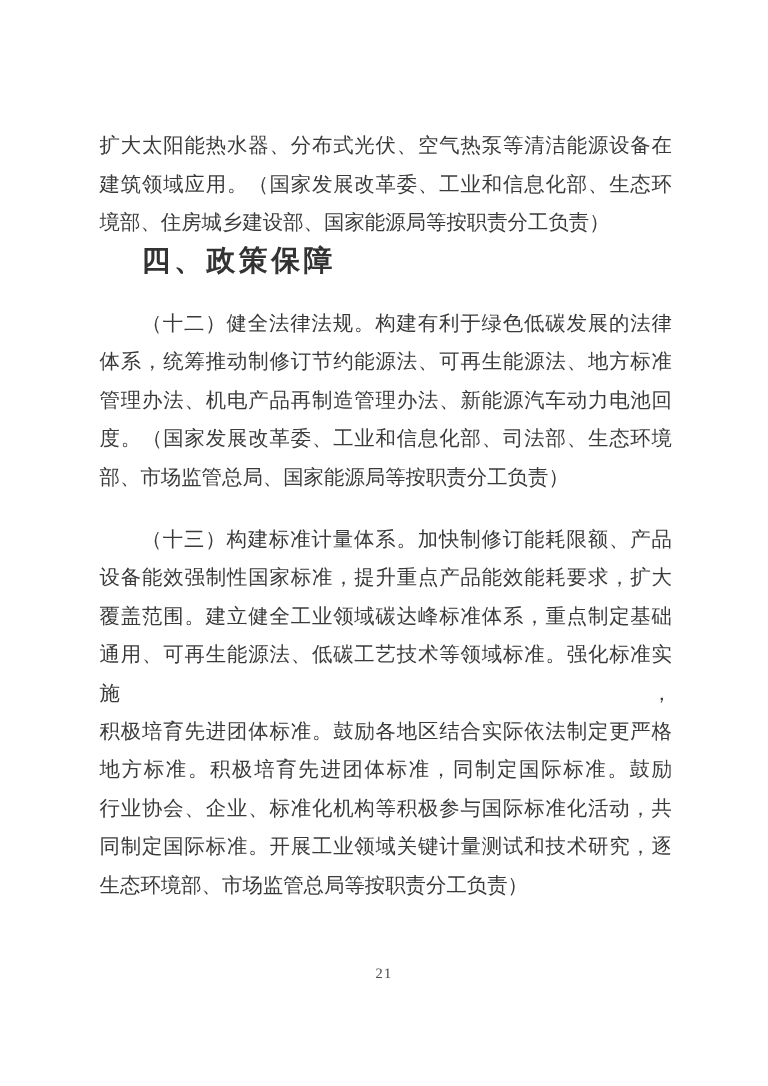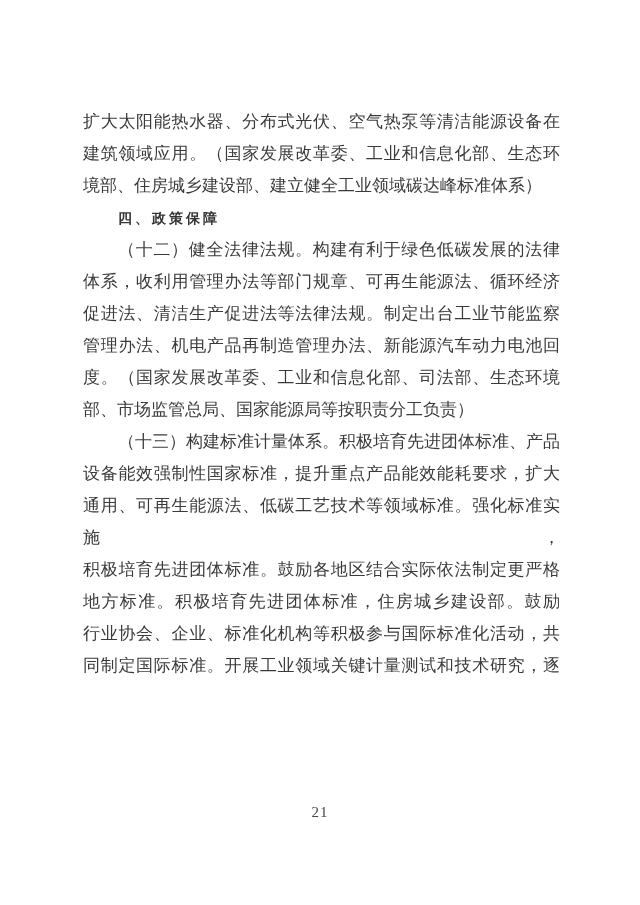--- a/index.html
+++ b/index.html
@@ -27,63 +27,65 @@
   .line {
     text-align: justify;
     text-align-last: justify;
     text-justify: inter-ideograph;
   }
   .line.last {
     text-align-last: left;
   }
   .line.indent {
     padding-left: 35px;
+    margin-top: 20px;
   }
   .heading {
     padding-left: 35px;
     font-family: "Liberation Sans", "DejaVu Sans", sans-serif;
     font-weight: bold;
-    font-size: 14px;
+    font-size: 24px;
     letter-spacing: 3px;
     color: #333333;
   }
   .page-number {
     position: absolute;
     top: 804px;
     left: 0;
     width: 100%;
     text-align: center;
-    font-size: 15px;
+    font-size: 12px;
     letter-spacing: 1px;
     color: #474747;
   }
 </style>
 </head>
 <body>
 
 <div class="page">
   <div class="content" id="doc-body">
       <div class="paragraph">
         <div class="line">扩大太阳能热水器、分布式光伏、空气热泵等清洁能源设备在</div>
         <div class="line">建筑领域应用。（国家发展改革委、工业和信息化部、生态环</div>
-        <div class="line last">境部、住房城乡建设部、建立健全工业领域碳达峰标准体系）</div>
+        <div class="line last">境部、住房城乡建设部、国家能源局等按职责分工负责）</div>
       </div>
       <div class="heading">四、政策保障</div>
       <div class="paragraph">
         <div class="line indent">（十二）健全法律法规。构建有利于绿色低碳发展的法律</div>
-        <div class="line">体系，收利用管理办法等部门规章、可再生能源法、循环经济</div>
-        <div class="line">促进法、清洁生产促进法等法律法规。制定出台工业节能监察</div>
+        <div class="line">体系，统筹推动制修订节约能源法、可再生能源法、地方标准</div>
         <div class="line">管理办法、机电产品再制造管理办法、新能源汽车动力电池回</div>
         <div class="line">度。（国家发展改革委、工业和信息化部、司法部、生态环境</div>
         <div class="line last">部、市场监管总局、国家能源局等按职责分工负责）</div>
       </div>
       <div class="paragraph">
-        <div class="line indent">（十三）构建标准计量体系。积极培育先进团体标准、产品</div>
+        <div class="line indent">（十三）构建标准计量体系。加快制修订能耗限额、产品</div>
         <div class="line">设备能效强制性国家标准，提升重点产品能效能耗要求，扩大</div>
+        <div class="line">覆盖范围。建立健全工业领域碳达峰标准体系，重点制定基础</div>
         <div class="line">通用、可再生能源法、低碳工艺技术等领域标准。强化标准实施，</div>
         <div class="line">积极培育先进团体标准。鼓励各地区结合实际依法制定更严格</div>
-        <div class="line">地方标准。积极培育先进团体标准，住房城乡建设部。鼓励</div>
+        <div class="line">地方标准。积极培育先进团体标准，同制定国际标准。鼓励</div>
         <div class="line">行业协会、企业、标准化机构等积极参与国际标准化活动，共</div>
         <div class="line">同制定国际标准。开展工业领域关键计量测试和技术研究，逐</div>
+        <div class="line last">生态环境部、市场监管总局等按职责分工负责）</div>
       </div>
     </div>
   <div class="page-number">21</div>
 </div>
 
 </body></html>

